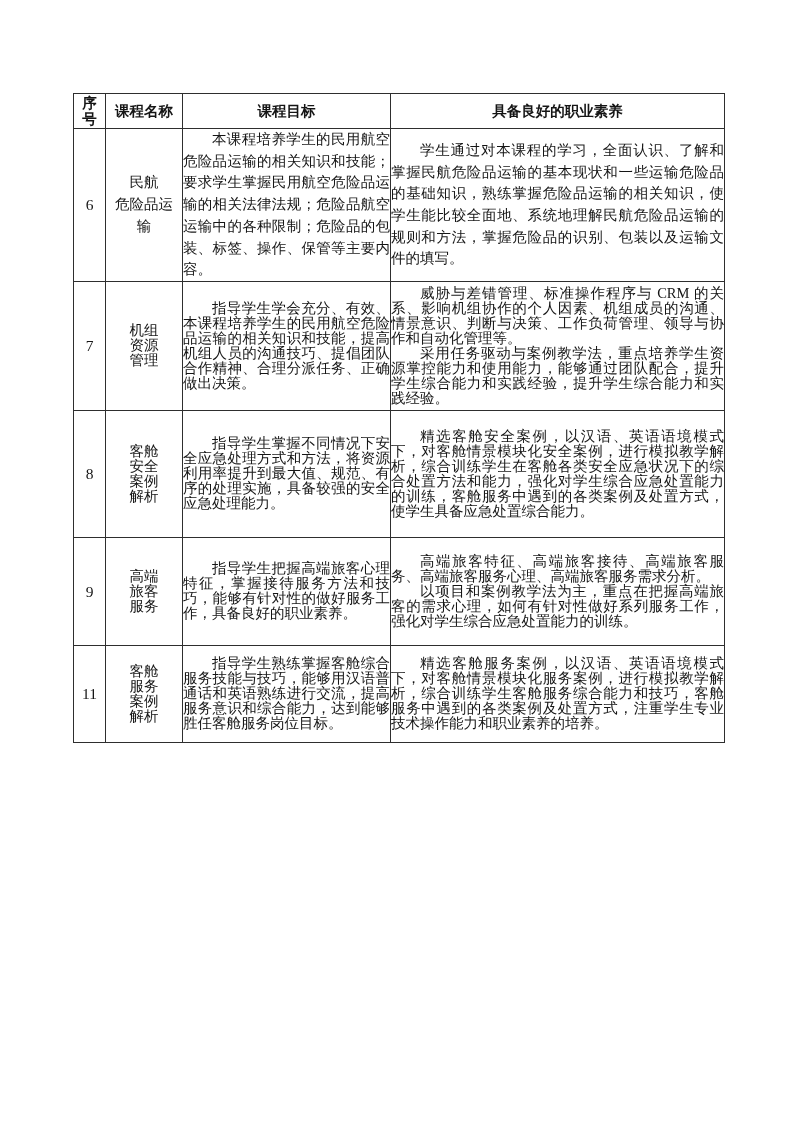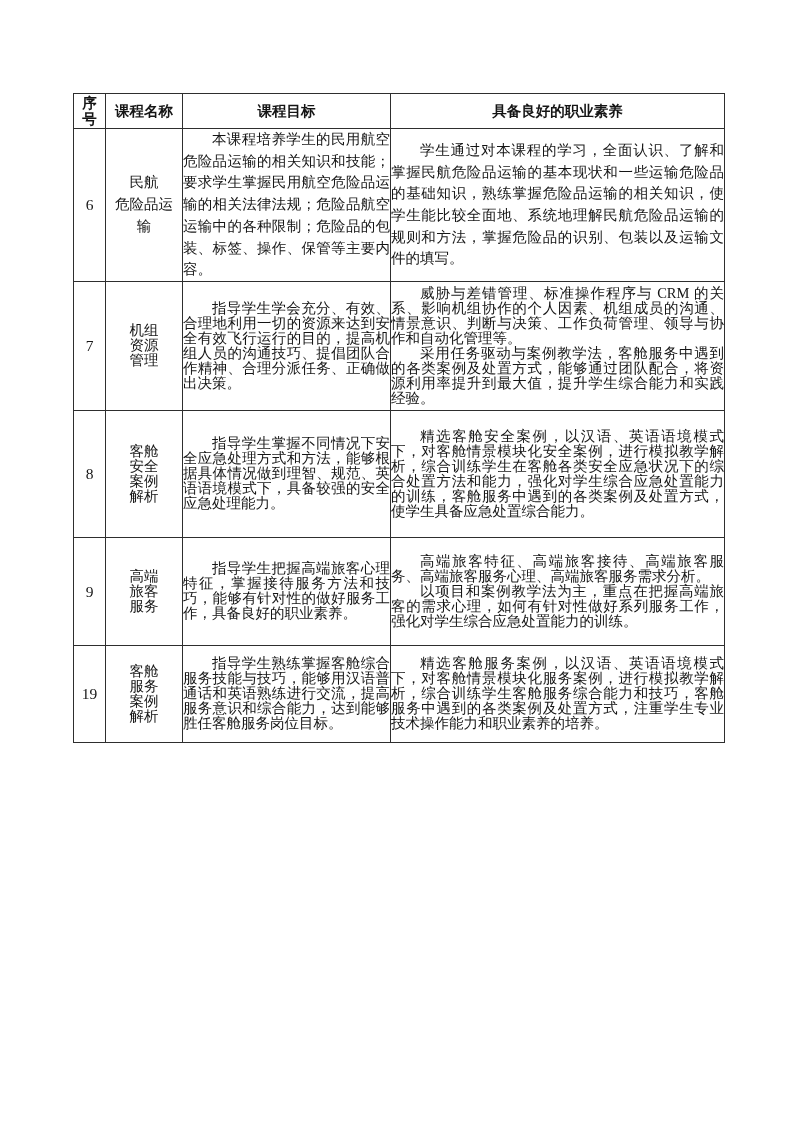--- a/index.html
+++ b/index.html
@@ -103,36 +103,36 @@
 
         </td>
       </tr>
 
       <tr class="r7">
         <td class="num">7</td>
         <td class="name">机组
 资源
 管理</td>
         <td class="goal">
-          <p>指导学生学会充分、有效、合理地利用一切的资源来达到安全有效飞行运行的目的，提高机组人员的沟通技巧、提倡团队合作精神、合理分派任务、正确做出决策。</p>
+          <p>指导学生学会充分、有效、本课程培养学生的民用航空危险品运输的相关知识和技能，提高机组人员的沟通技巧、提倡团队合作精神、合理分派任务、正确做出决策。</p>
         </td>
         <td class="cont">
           <p>威胁与差错管理、标准操作程序与 CRM 的关系、影响机组协作的个人因素、机组成员的沟通、情景意识、判断与决策、工作负荷管理、领导与协作和自动化管理等。</p>
-          <p>采用任务驱动与案例教学法，客舱服务中遇到的各类案例及处置方式，能够通过团队配合，将资源利用率提升到最大值，提升学生综合能力和实践经验。</p>
+          <p>采用任务驱动与案例教学法，重点培养学生资源掌控能力和使用能力，能够通过团队配合，提升学生综合能力和实践经验，提升学生综合能力和实践经验。</p>
         </td>
       </tr>
 
       <tr class="r8">
         <td class="num">8</td>
         <td class="name">客舱
 安全
 案例
 解析</td>
         <td class="goal">
-          <p>指导学生掌握不同情况下安全应急处理方式和方法，能够根据具体情况做到理智、规范、英语语境模式下，具备较强的安全应急处理能力。</p>
+          <p>指导学生掌握不同情况下安全应急处理方式和方法，将资源利用率提升到最大值、规范、有序的处理实施，具备较强的安全应急处理能力。</p>
         </td>
         <td class="cont">
           <p>精选客舱安全案例，以汉语、英语语境模式下，对客舱情景模块化安全案例，进行模拟教学解析，综合训练学生在客舱各类安全应急状况下的综合处置方法和能力，强化对学生综合应急处置能力的训练，客舱服务中遇到的各类案例及处置方式，使学生具备应急处置综合能力。</p>
 
         </td>
       </tr>
 
       <tr class="r9">
         <td class="num">9</td>
         <td class="name">高端
@@ -141,21 +141,21 @@
         <td class="goal">
           <p>指导学生把握高端旅客心理特征，掌握接待服务方法和技巧，能够有针对性的做好服务工作，具备良好的职业素养。</p>
         </td>
         <td class="cont">
           <p>高端旅客特征、高端旅客接待、高端旅客服务、高端旅客服务心理、高端旅客服务需求分析。</p>
           <p>以项目和案例教学法为主，重点在把握高端旅客的需求心理，如何有针对性做好系列服务工作，强化对学生综合应急处置能力的训练。</p>
         </td>
       </tr>
 
       <tr class="r10">
-        <td class="num">19</td>
+        <td class="num">11</td>
         <td class="name">客舱
 服务
 案例
 解析</td>
         <td class="goal">
           <p>指导学生熟练掌握客舱综合服务技能与技巧，能够用汉语普通话和英语熟练进行交流，提高服务意识和综合能力，达到能够胜任客舱服务岗位目标。</p>
         </td>
         <td class="cont">
           <p>精选客舱服务案例，以汉语、英语语境模式下，对客舱情景模块化服务案例，进行模拟教学解析，综合训练学生客舱服务综合能力和技巧，客舱服务中遇到的各类案例及处置方式，注重学生专业技术操作能力和职业素养的培养。</p>
 

